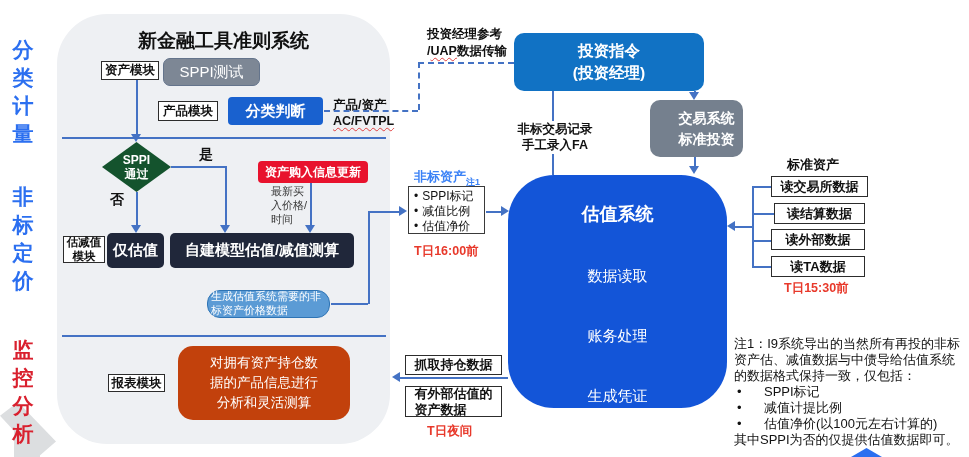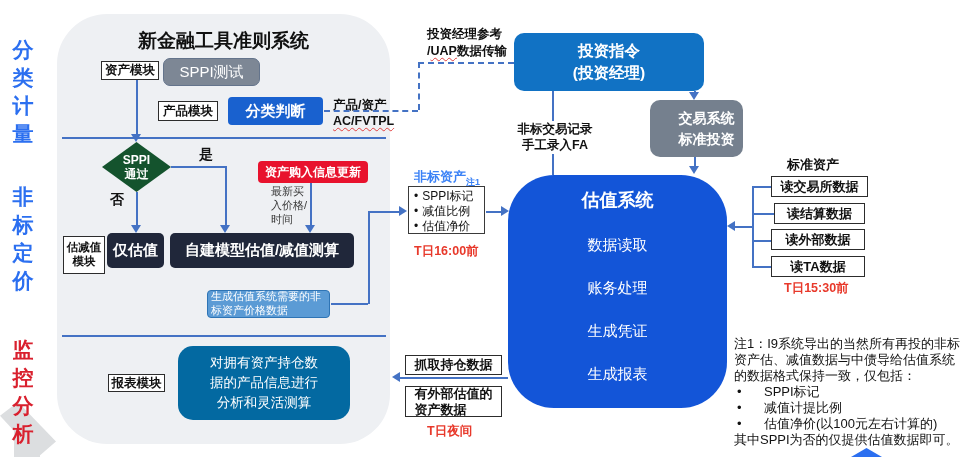--- a/index.html
+++ b/index.html
@@ -13,21 +13,21 @@
   .vlabel.red{color:#d9202e;}
   
   .panel{position:absolute;left:57px;top:14px;width:333px;height:430px;background:#eef0f3;border-radius:50px;}
   
   .lbox{position:absolute;background:#fff;border:1px solid #2c2c2c;color:#111;display:flex;align-items:center;justify-content:center;text-align:center;font-weight:700;box-sizing:border-box;}
   
   .cbox{position:absolute;color:#fff;display:flex;align-items:center;justify-content:center;text-align:center;box-sizing:border-box;}
   .grayb{background:#7d8795;border:1px solid #64748c;border-radius:7px;}
   .blueb{background:#1961cf;border-radius:4px;font-weight:700;}
   .darkb{background:#20273a;border-radius:5px;font-weight:700;}
-  .ltblueb{background:#5b9bd5;border:1px solid #2e74b5;border-radius:4px;}
+  .ltblueb{background:#5b9bd5;border:1px solid #2e74b5;border-radius:13px;}
   .redb{background:#e8122d;border-radius:4px;font-weight:700;}
   
   .hline{position:absolute;height:0;border-top:2px solid #4472c4;}
   .vline{position:absolute;width:0;border-left:2px solid #4472c4;}
   .hdash{position:absolute;height:0;border-top:2px dashed #4472c4;}
   .vdash{position:absolute;width:0;border-left:2px dashed #4472c4;}
   
   .ah{position:absolute;width:0;height:0;}
   .ah.down{border-left:5px solid transparent;border-right:5px solid transparent;border-top:8px solid #4472c4;}
   .ah.right{border-top:5px solid transparent;border-bottom:5px solid transparent;border-left:8px solid #4472c4;}
@@ -35,21 +35,21 @@
   .deadline{position:absolute;color:#e8392b;font-weight:700;font-size:12.5px;}
   .wavy{text-decoration:underline;text-decoration-style:wavy;text-decoration-color:#e04040;text-decoration-thickness:1px;text-underline-offset:2px;}
   .bul-box{position:absolute;background:#fff;border:1px solid #3a3a3a;box-sizing:border-box;padding:2px 3px 2px 5px;}
   .bul-box div{font-size:12px;color:#111;line-height:1.23;}
   .bul-box div::before{content:"•";margin-right:4px;}
   .src-box{position:absolute;background:#fff;border:1px solid #2c2c2c;box-sizing:border-box;display:flex;align-items:center;justify-content:center;font-size:13px;font-weight:700;color:#111;}
   .note{position:absolute;left:734px;top:336px;width:231px;font-size:13px;color:#111;line-height:1.23;}
   .note ul{margin:0;padding:0;list-style:none;}
   .note li{display:flex;}
   .note li::before{content:"•";width:30px;flex:0 0 30px;padding-left:3px;box-sizing:border-box;}
-  .valsys{position:absolute;left:508px;top:175px;width:219px;height:233px;background:#1355d8;border-radius:46px;color:#fff;display:flex;flex-direction:column;align-items:center;padding-top:13px;box-sizing:border-box;gap:24px;}
+  .valsys{position:absolute;left:508px;top:175px;width:219px;height:233px;background:#1355d8;border-radius:46px;color:#fff;display:flex;flex-direction:column;align-items:center;padding-top:27px;box-sizing:border-box;gap:41px;}
   .valsys .t{font-size:18px;font-weight:700;}
   .valsys .f{font-size:15px;}
   .diamond{position:absolute;left:102px;top:142px;width:69px;height:50px;background:#14532d;clip-path:polygon(50% 0,100% 50%,50% 100%,0 50%);color:#fff;display:flex;align-items:center;justify-content:center;text-align:center;font-size:12px;font-weight:700;line-height:1.2;}
   .wm{position:absolute;background:#dcdee0;}
 </style>
 </head>
 <body>
 
 <div id="canvas">
 
@@ -89,36 +89,36 @@
   <div class="vline" style="left:136px;top:192px;height:33px;"></div>
   <div class="ah down" style="left:131px;top:225px;"></div>
 
   <div class="cbox redb" style="left:258px;top:161px;width:110px;height:22px;font-size:12px;">资产购入信息更新</div>
   <div class="abs pre" style="left:271px;top:185px;width:44px;font-size:11px;color:#3a3a3a;line-height:1.25;">最新买
 入价格/
 时间</div>
   <div class="vline" style="left:310px;top:183px;height:42px;"></div>
   <div class="ah down" style="left:305px;top:225px;"></div>
 
-  <div class="lbox pre" style="left:63px;top:236px;width:42px;height:38px;font-size:11.5px;line-height:1.2;">估减值
+  <div class="lbox pre" style="left:63px;top:236px;width:42px;height:27px;font-size:11.5px;line-height:1.2;">估减值
 模块</div>
   <div class="cbox darkb" style="left:107px;top:233px;width:57px;height:35px;font-size:15px;">仅估值</div>
   <div class="cbox darkb" style="left:170px;top:233px;width:184px;height:35px;font-size:15px;">自建模型估值/减值测算</div>
 
   <div class="cbox ltblueb" style="left:207px;top:290px;width:123px;height:28px;font-size:11px;line-height:1.25;padding:1px 3px;text-align:left;">生成估值系统需要的非标资产价格数据</div>
 
   <div class="hline" style="left:331px;top:303px;width:37px;"></div>
   <div class="vline" style="left:368px;top:211px;height:93px;"></div>
   <div class="hline" style="left:368px;top:211px;width:32px;"></div>
   <div class="ah right" style="left:399px;top:206px;"></div>
 
   <div class="hline" style="left:62px;top:335px;width:324px;"></div>
 
   <div class="lbox" style="left:108px;top:374px;width:57px;height:18px;font-size:12.5px;">报表模块</div>
-  <div class="cbox" style="left:178px;top:346px;width:172px;height:74px;background:#0369a1;border-radius:15px;font-size:13.5px;line-height:1.5;padding:4px 27px;">对拥有资产持仓数据的产品信息进行分析和灵活测算</div>
+  <div class="cbox" style="left:178px;top:346px;width:172px;height:74px;background:#c2410c;border-radius:15px;font-size:13.5px;line-height:1.5;padding:4px 27px;">对拥有资产持仓数据的产品信息进行分析和灵活测算</div>
 
   <div class="hdash" style="left:324px;top:110px;width:94px;"></div>
   <div class="vdash" style="left:418px;top:62px;height:48px;"></div>
   <div class="hdash" style="left:418px;top:62px;width:96px;"></div>
   <div class="abs" style="left:427px;top:26px;width:96px;font-size:12.5px;font-weight:600;color:#111;line-height:1.35;">
     <div>投资经理参考</div>
     <div><span>/</span><span class="wavy">UAP</span><span>数据传输</span></div>
   </div>
 
   <div class="cbox pre" style="left:514px;top:33px;width:190px;height:58px;background:#1172c4;border-radius:10px;font-size:15.5px;font-weight:700;line-height:1.45;">投资指令

